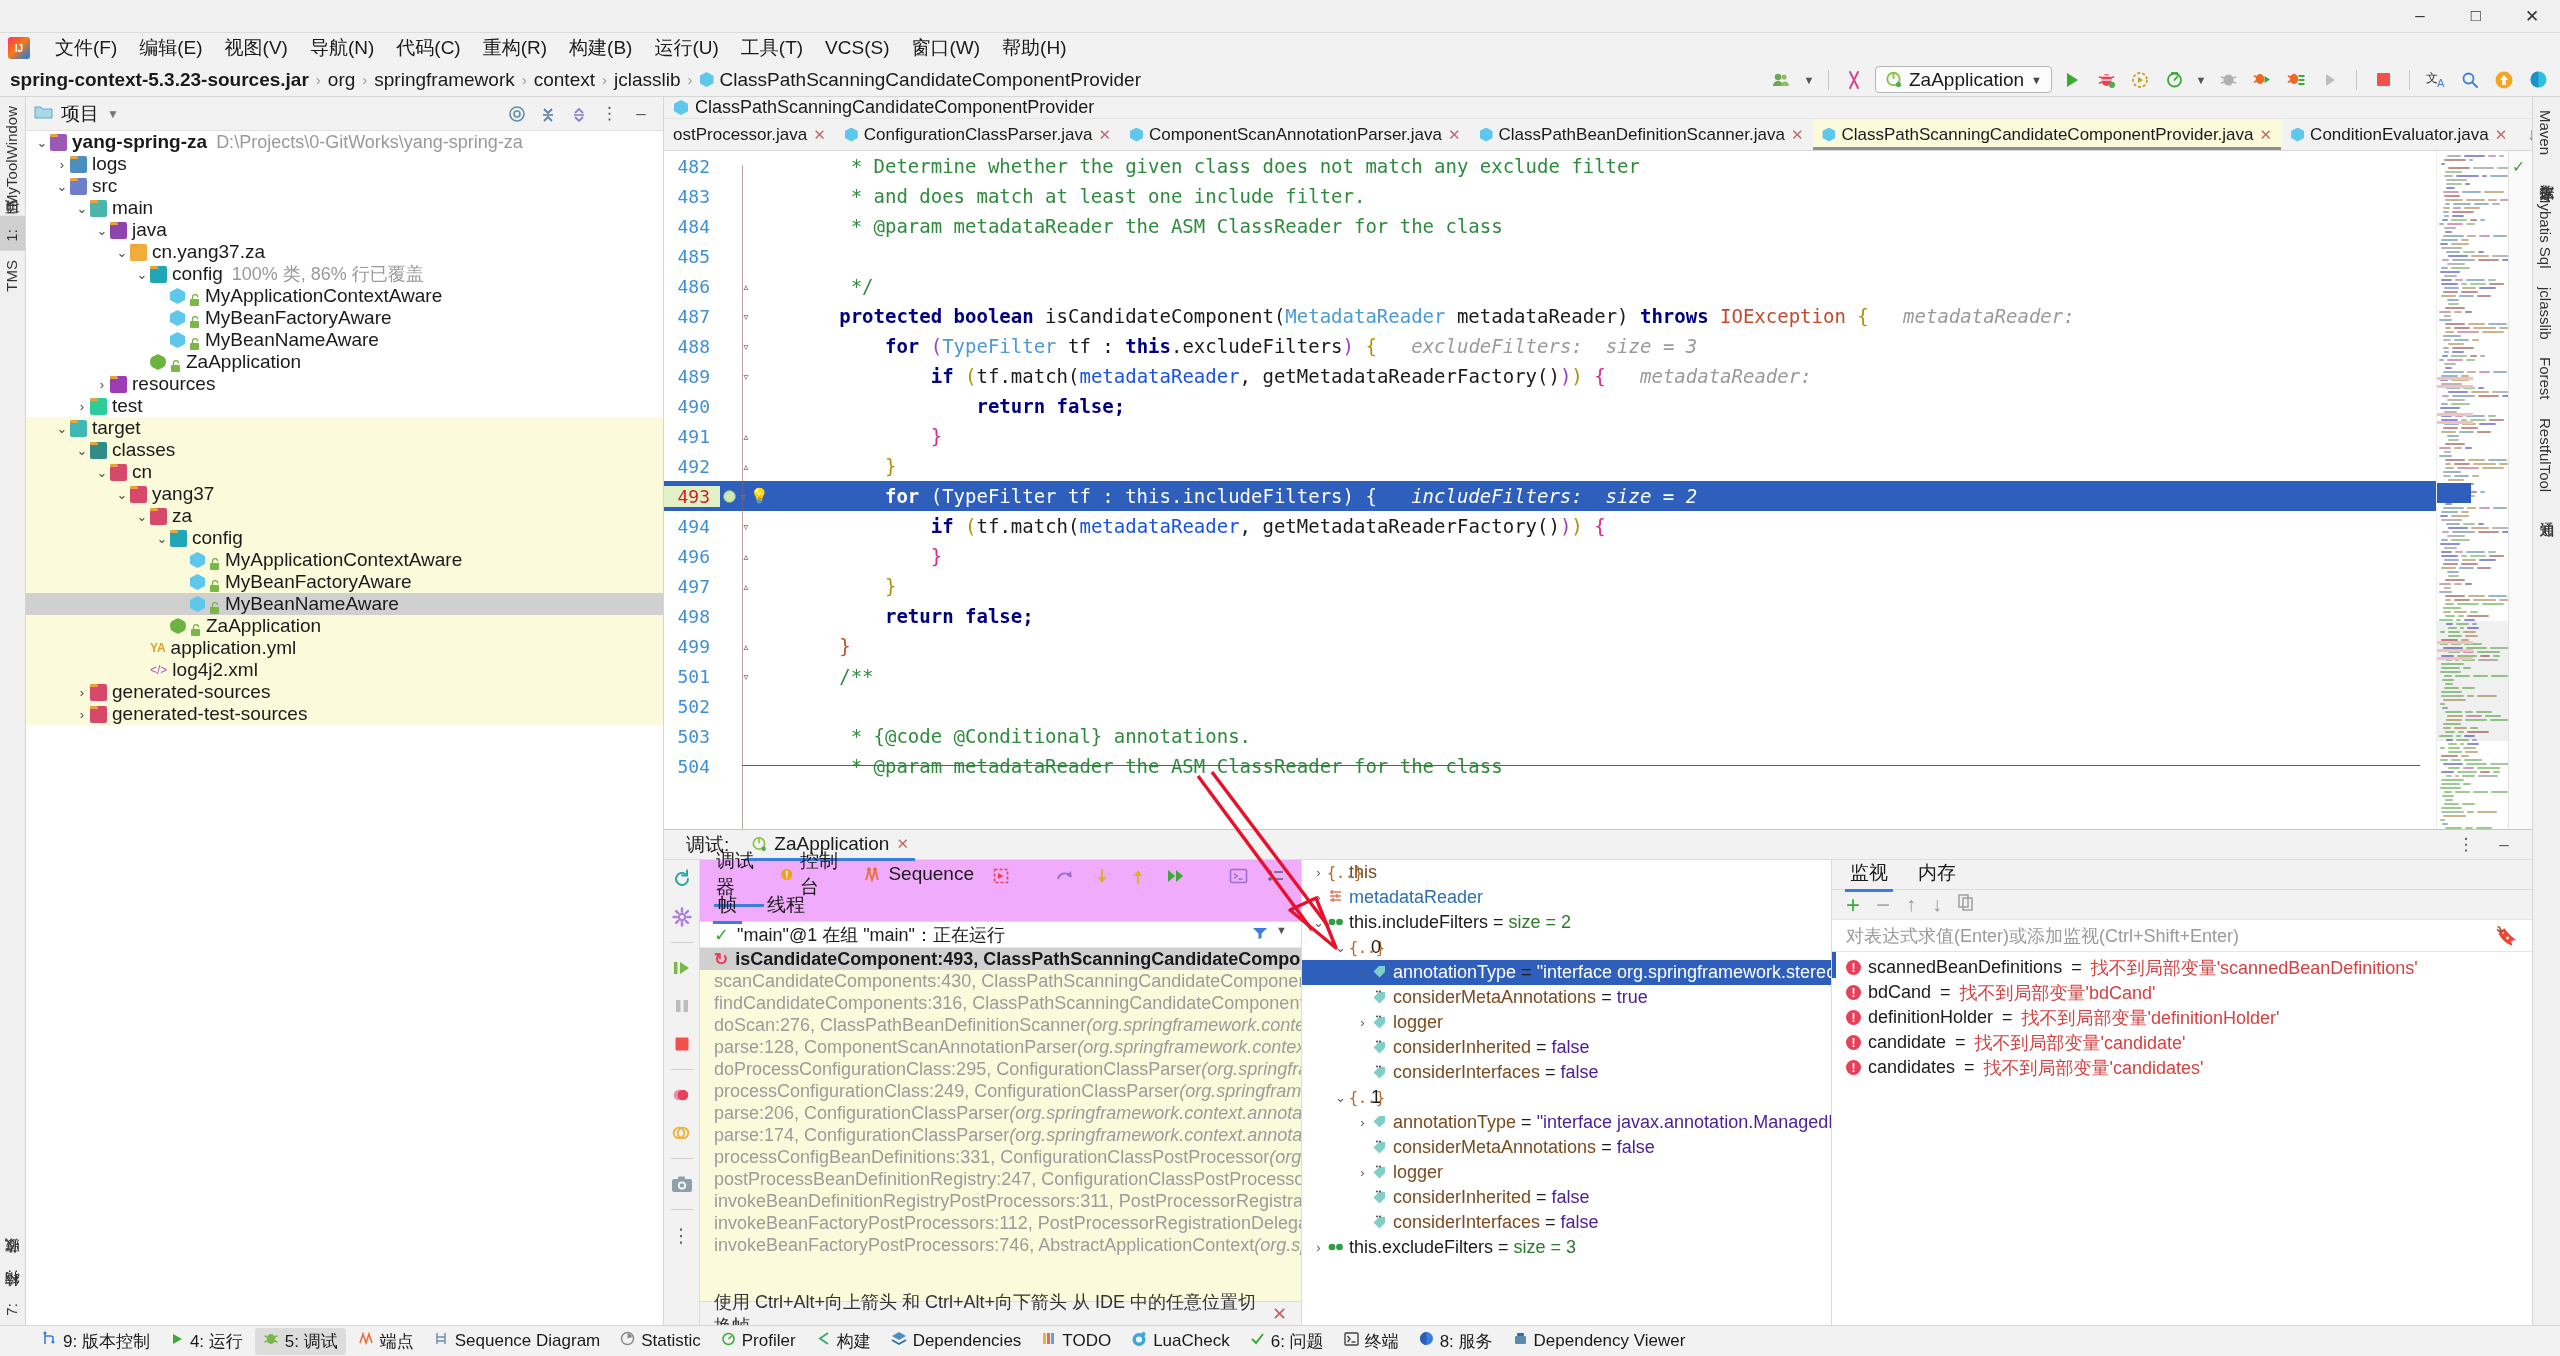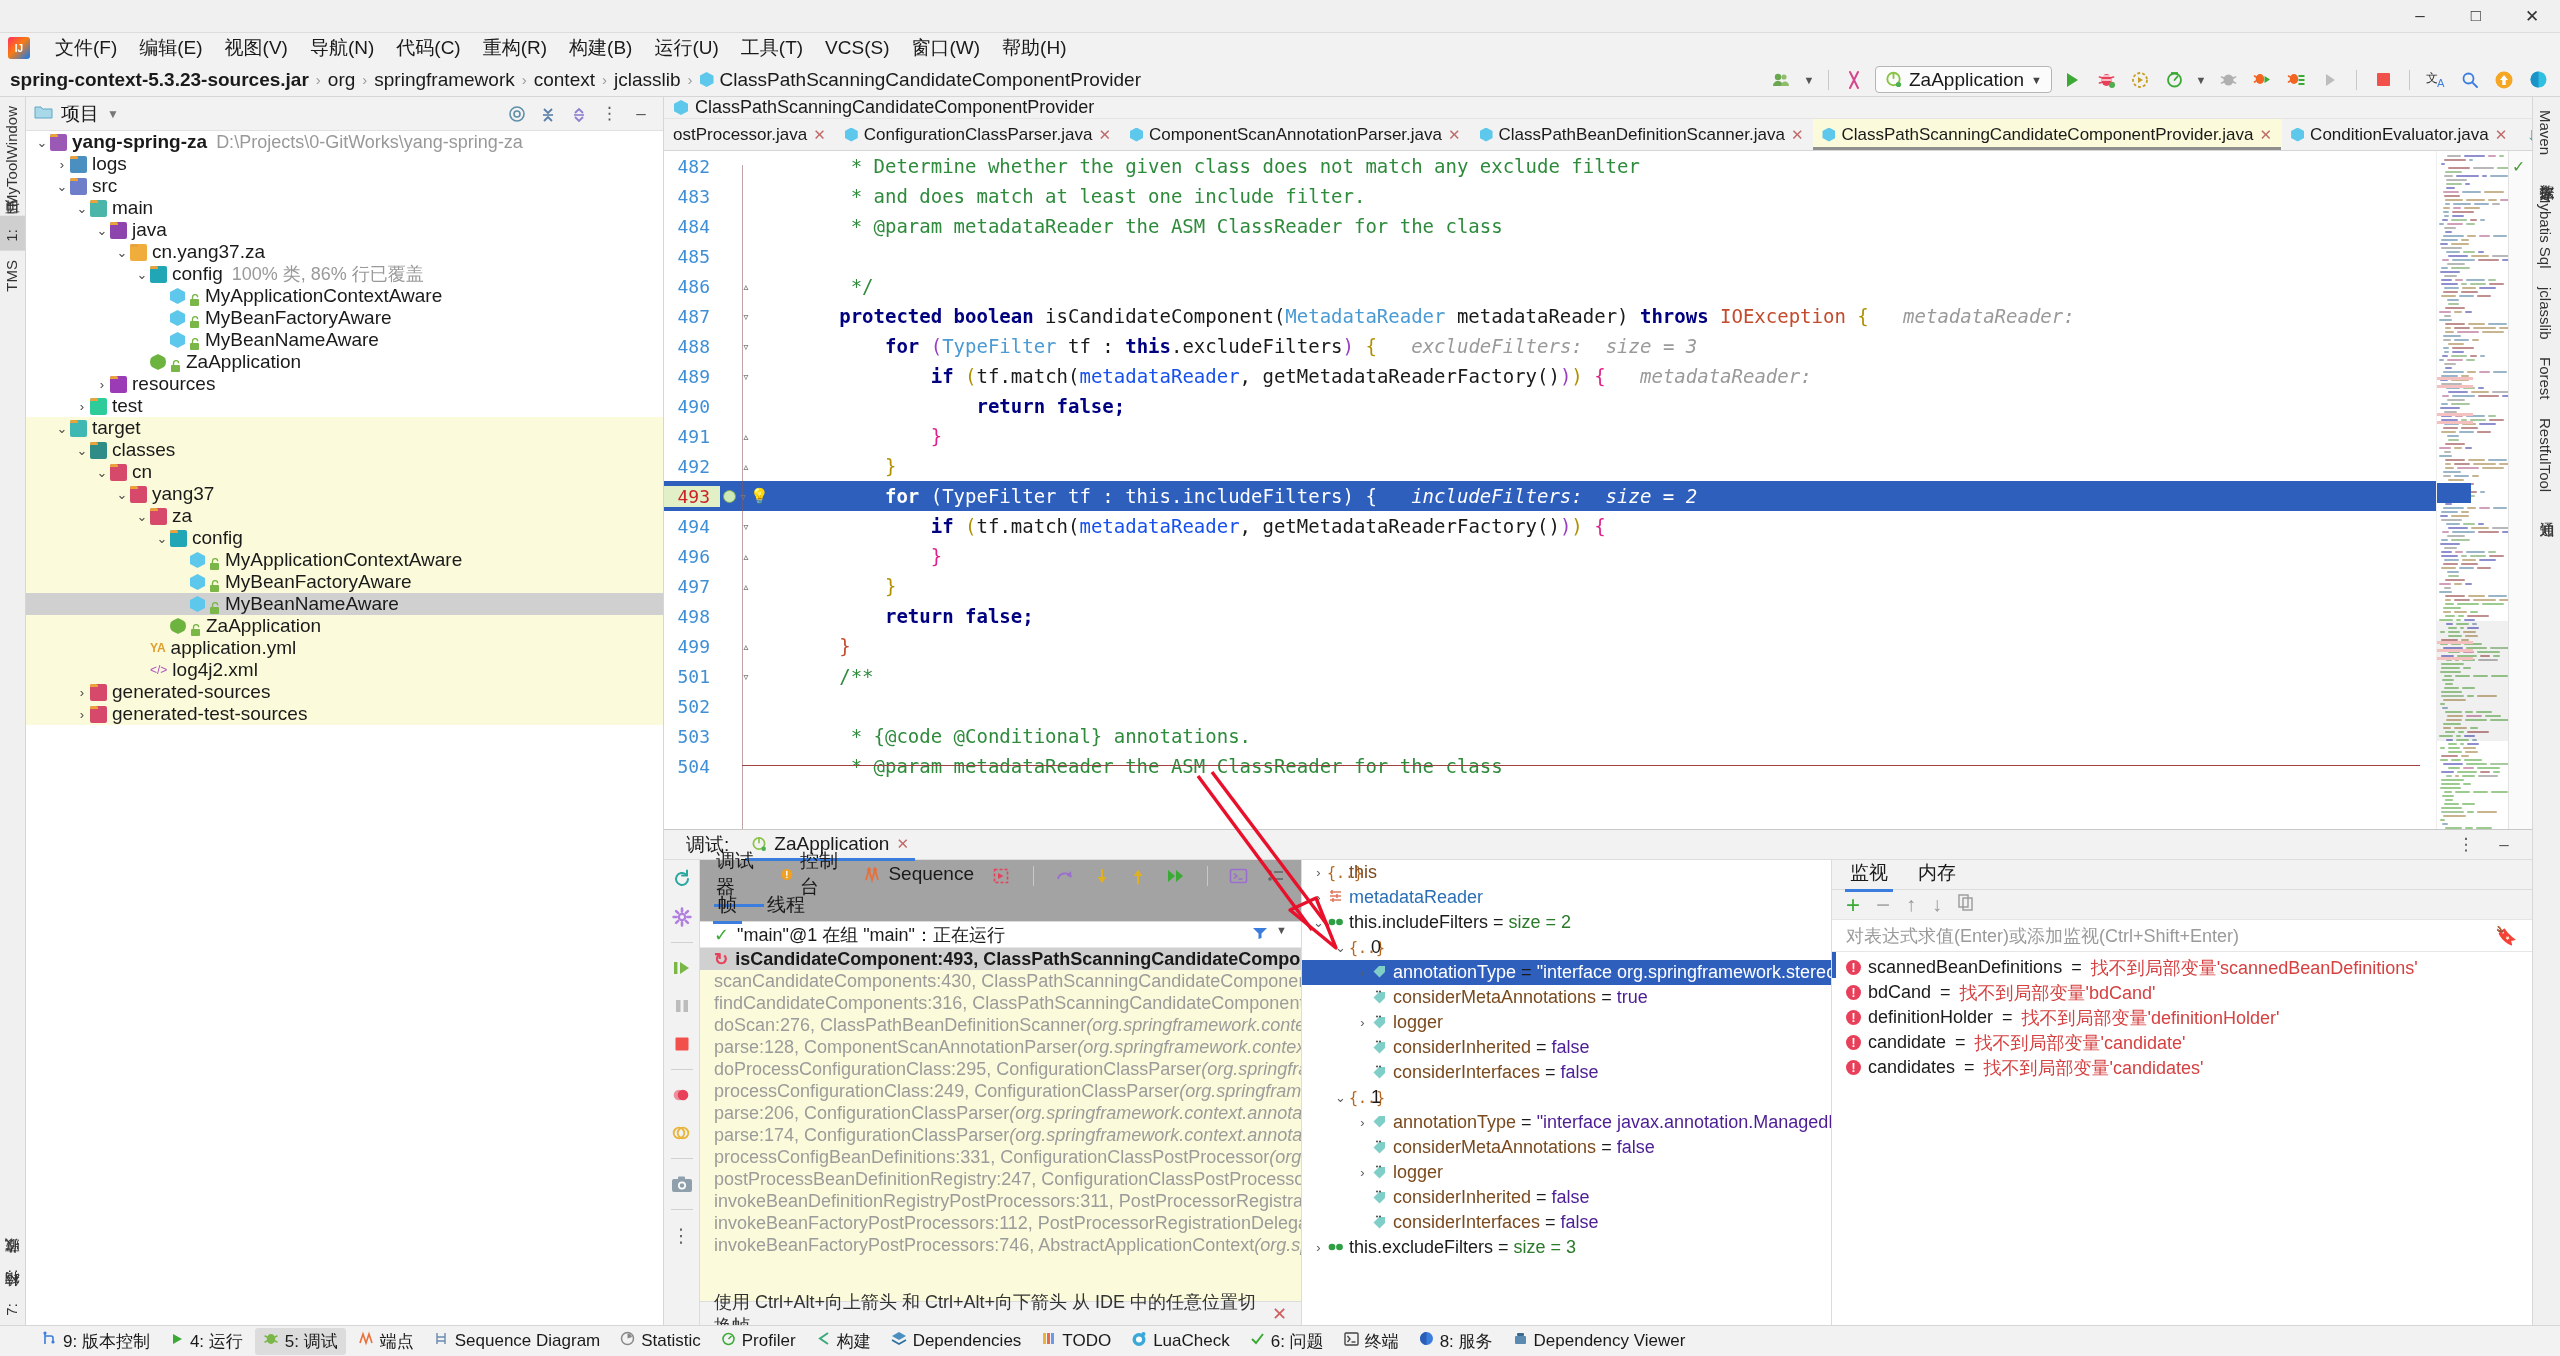--- a/index.html
+++ b/index.html
@@ -148,21 +148,21 @@
       background:#3b7ddd; }
   .dp-head .right { margin-left:auto; display:flex; gap:10px; padding-right:14px; }
 
   .dp-body { flex:1 1 auto; display:flex; min-height:0; }
   .dp-sidetools { width:36px; flex:0 0 36px; background:#f2f2f2; border-right:1px solid #dcdcdc;
       display:flex; flex-direction:column; align-items:center; padding-top:6px; gap:12px; }
   .dt-ico { width:26px; height:26px; display:flex; align-items:center; justify-content:center; }
   .dt-sep { width:22px; height:1px; background:#d0d0d0; }
 
   .dp-left { width:602px; flex:0 0 602px; display:flex; flex-direction:column;
-      border-right:1px solid #dcdcdc; background:#a3a3a3; }
+      border-right:1px solid #dcdcdc; background:#f0abfc; }
   .dp-toolbar { height:32px; display:flex; align-items:center; gap:14px; padding:0 14px;
       flex:0 0 32px; }
   .dp-tb-tab { display:flex; align-items:center; gap:6px; font-size:19px; position:relative;
       padding:3px 2px 7px; }
   .dp-tb-tab.active:after { content:""; position:absolute; left:0; right:0; bottom:0; height:3px;
       background:#3b7ddd; }
   .subtabs { height:30px; display:flex; align-items:center; gap:26px; padding:0 16px;
       flex:0 0 30px; border-bottom:1px solid #dcdcdc; }
   .sbt { font-size:19px; position:relative; padding:3px 2px 6px; }
   .sbt.active:after { content:""; position:absolute; left:-3px; right:-3px; bottom:0; height:3px;

